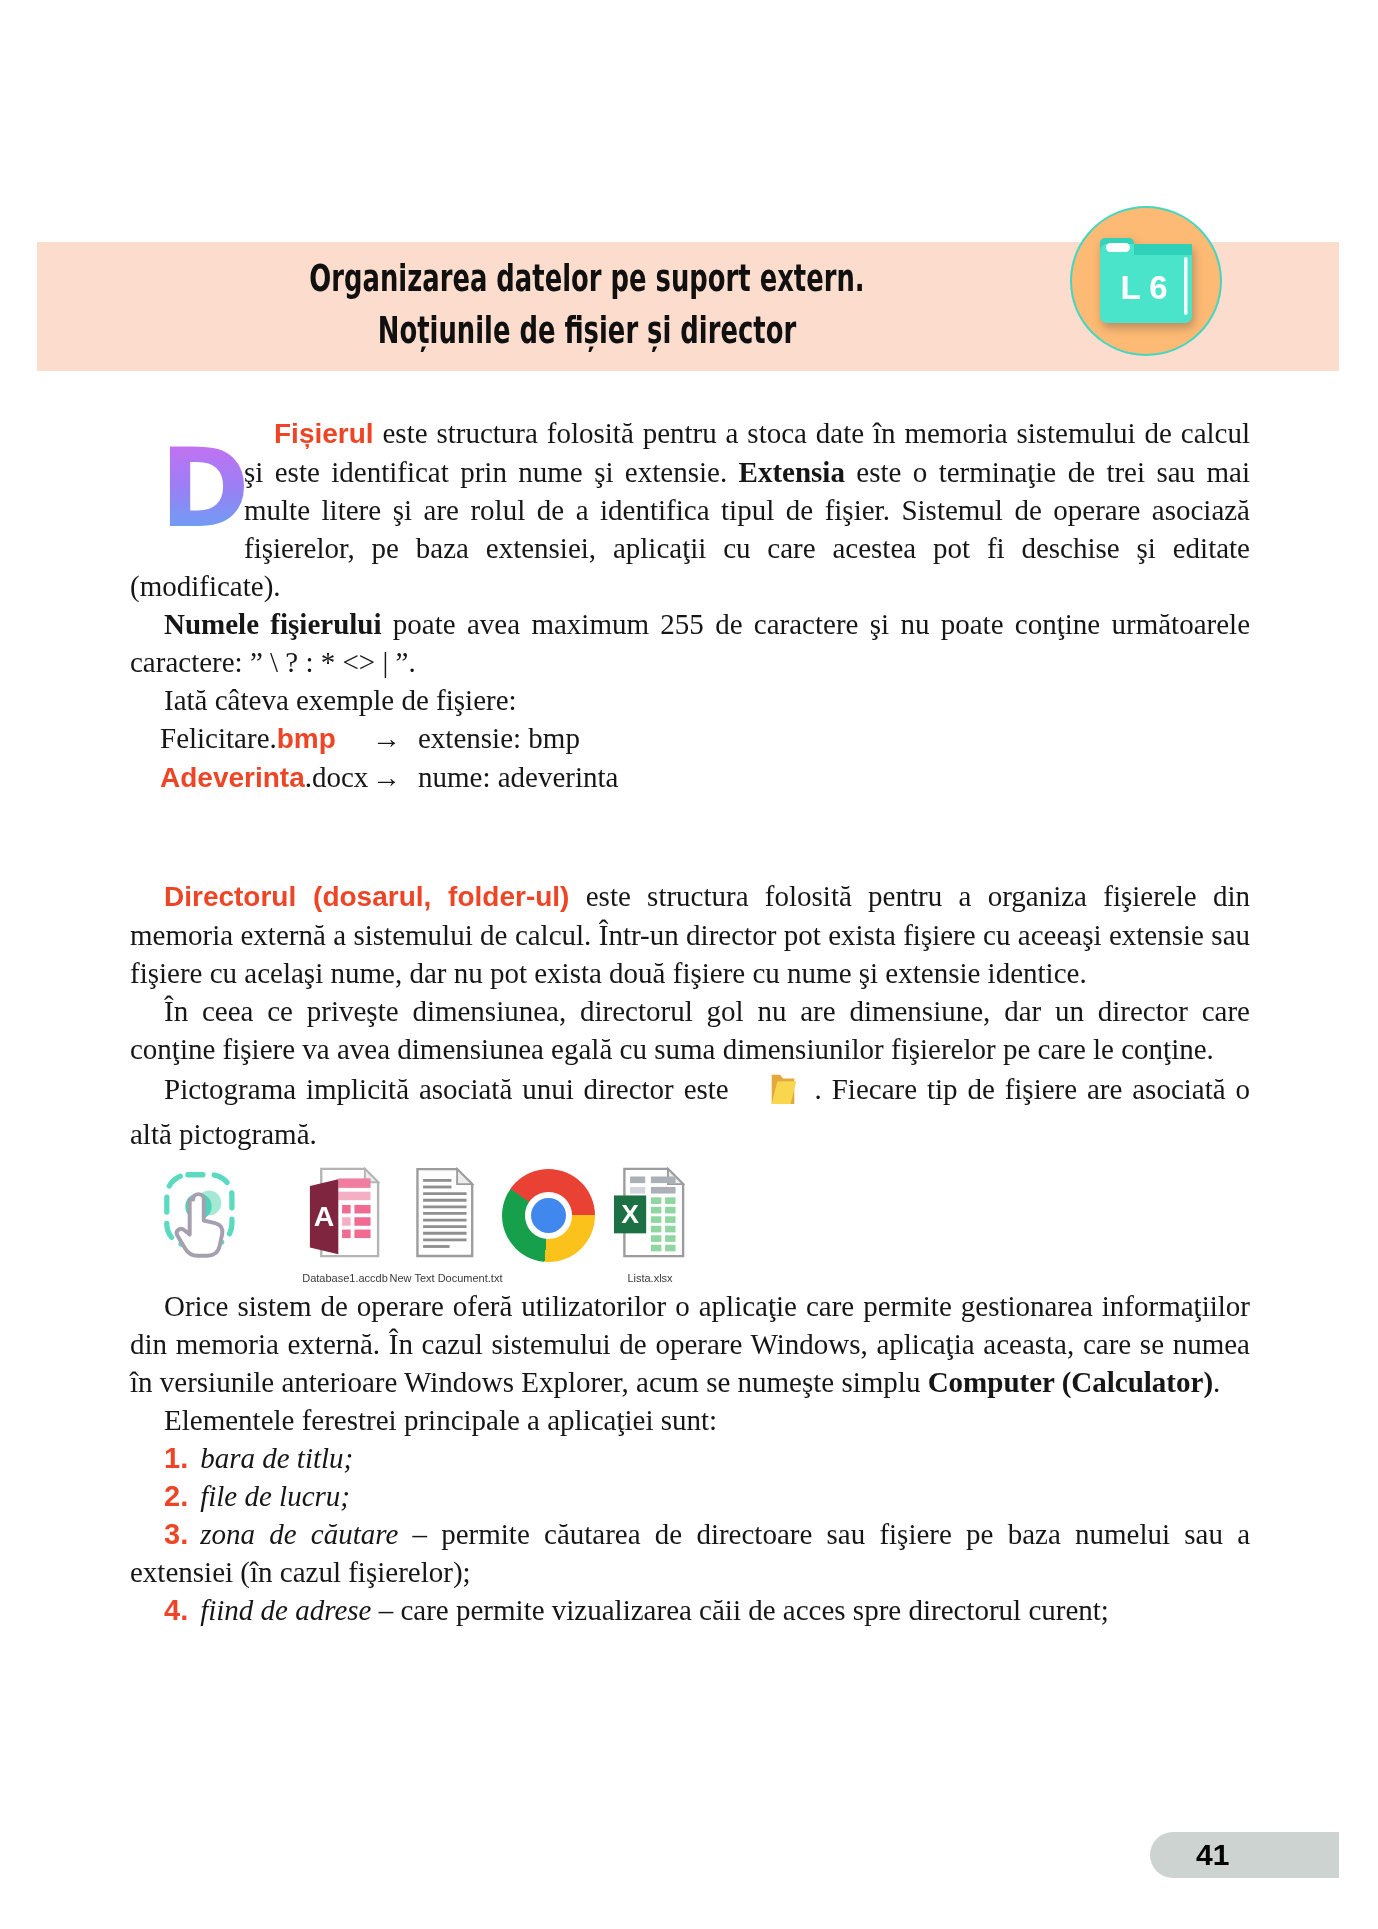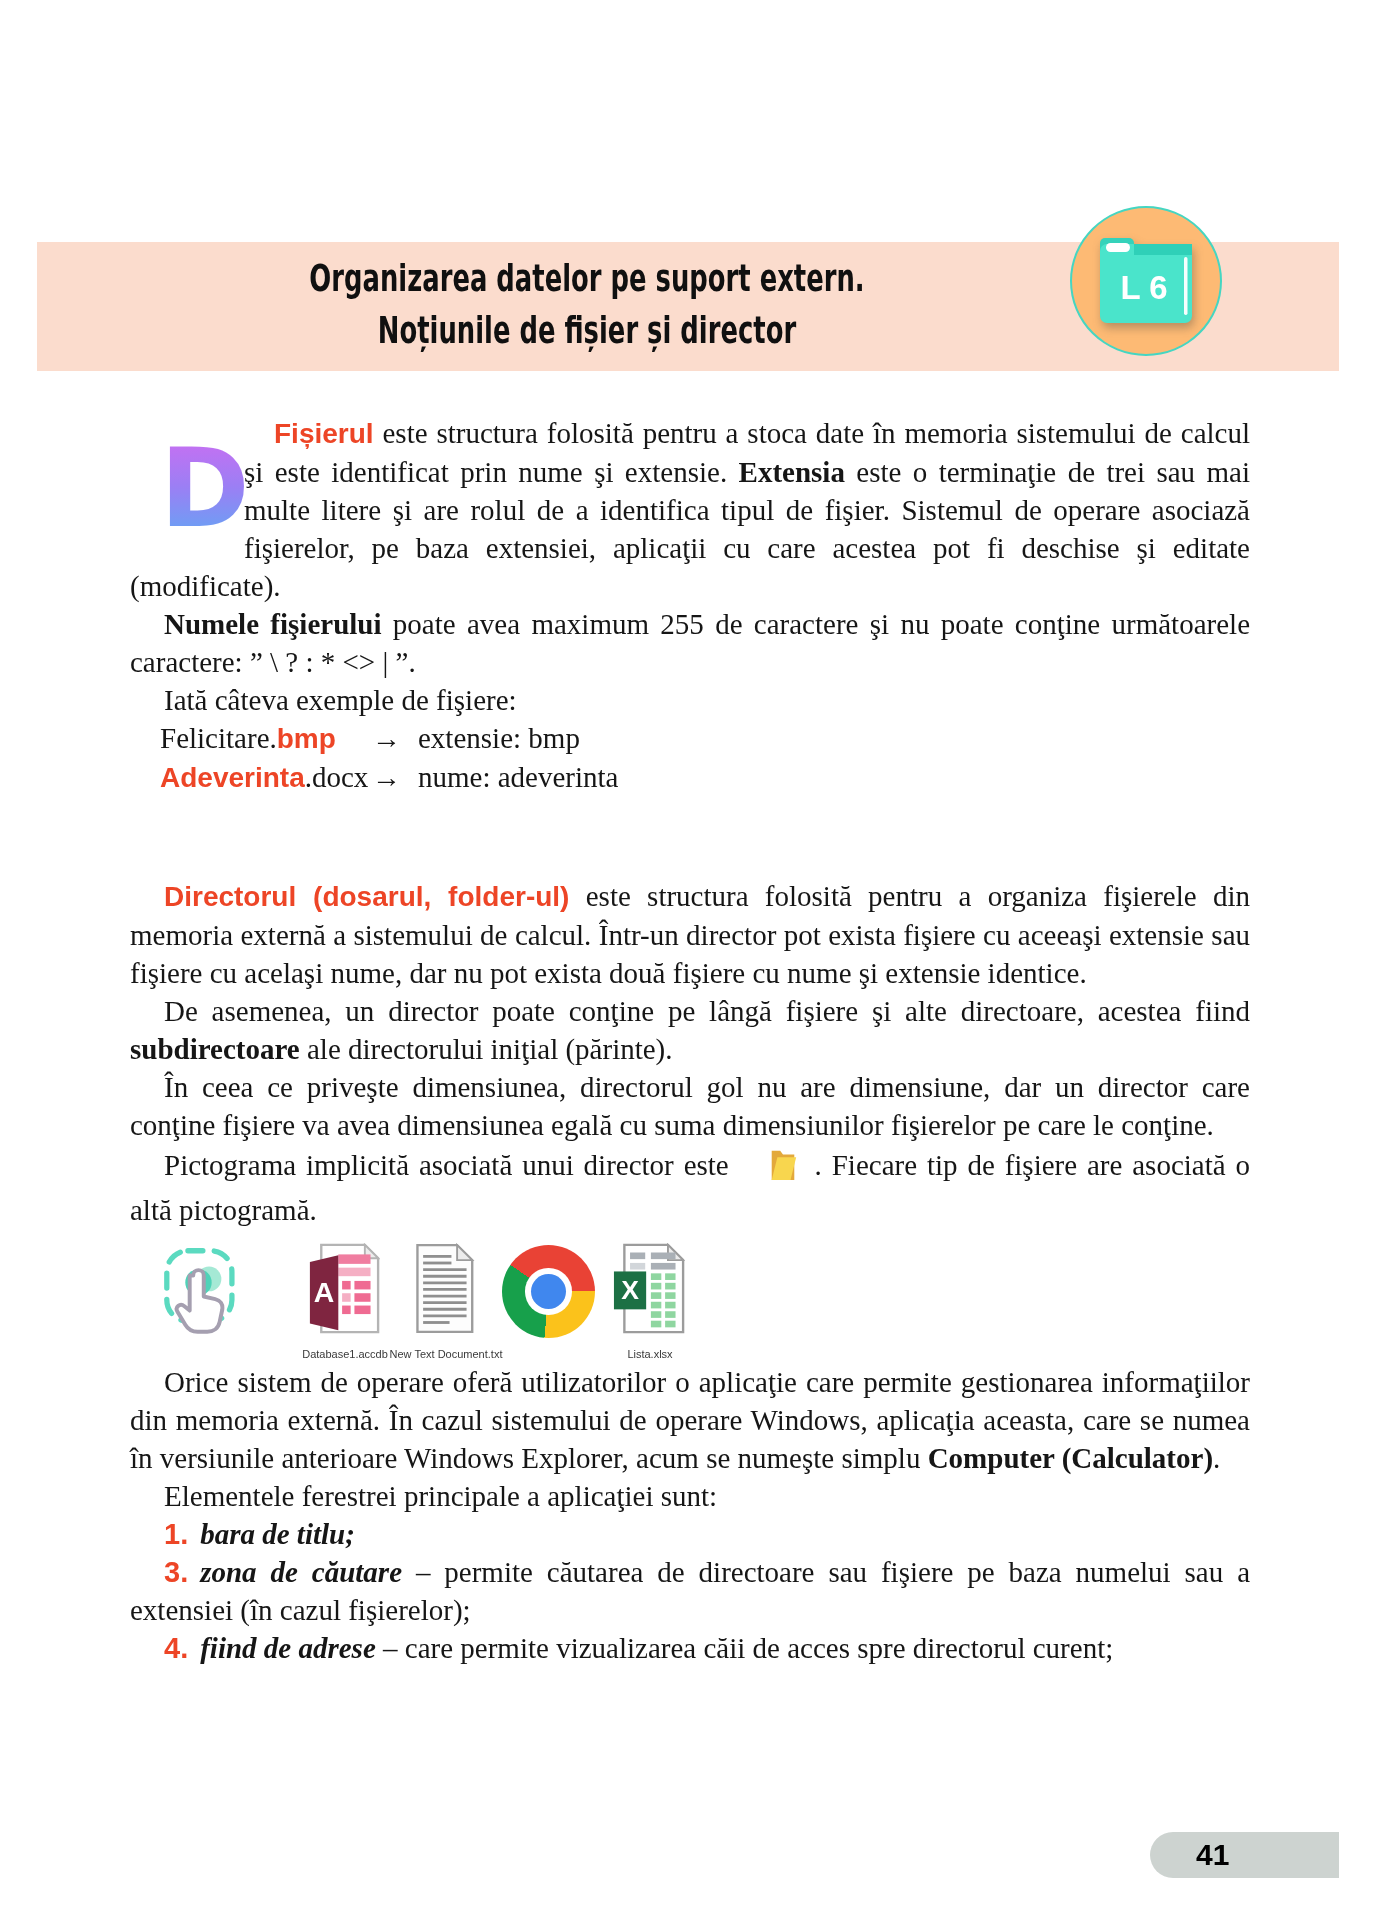--- a/index.html
+++ b/index.html
@@ -60,21 +60,21 @@
   .lbl-txt{left:236px;width:160px;}
   .lbl-excel{left:455px;width:130px;text-align:center;}
   .chrome{width:93px;height:93px;border-radius:50%;position:relative;
     background:conic-gradient(from 90deg,#fbc21b 0 95deg,#17a04b 95deg 215deg,#e94235 215deg 360deg);}
   .chrome::before{content:"";position:absolute;inset:25%;background:#fff;border-radius:50%;}
   .chrome::after{content:"";position:absolute;inset:31%;background:#4087ee;border-radius:50%;}
   .inline-folder{display:inline-block;vertical-align:-7px;margin:0 6px 0 4px;}
   
   .li{margin:0;text-align:justify;text-indent:34px;}
   .li-num{font-family:"Liberation Sans",sans-serif;font-weight:bold;color:var(--red);margin-right:12px;}
-  .li-label{font-weight:bold;font-style:italic;}
+  .li-label{font-weight:normal;font-style:italic;}
   
   .page-num{
     position:absolute;left:1150px;top:1788px;width:189px;height:46px;background:#cdd3d0;
     border-radius:23px 0 0 23px;font-family:"Liberation Sans",sans-serif;font-weight:bold;
     font-size:30px;line-height:46px;padding-left:46px;box-sizing:border-box;color:#000000;
   }
 </style>
 </head>
 <body>
 
@@ -116,23 +116,20 @@
       <span class="ex-name"><span>Felicitare.</span><span class="red-sans">bmp</span></span><span class="ex-arrow">→</span><span>extensie: bmp</span>
     </p>
     <p class="ex-row">
       <span class="ex-name"><span class="red-sans">Adeverinta</span><span>.docx</span></span><span class="ex-arrow">→</span><span>nume: adeverinta</span>
     </p>
 
     <p class="para gap-director">
       <span class="red-sans">Directorul (dosarul, folder-ul)</span><span> este structura folosită pentru a organiza fişierele din memoria externă a sistemului de calcul. Într-un director pot exista fişiere cu aceeaşi extensie sau fişiere cu acelaşi nume, dar nu pot exista două fişiere cu nume şi extensie identice.</span>
     </p>
 
-    <p class="para">
-      <span>De asemenea, un director poate conţine pe lângă fişiere şi alte directoare, acestea fiind </span><b>subdirectoare</b><span> ale directorului iniţial (părinte).</span>
-    </p>
 
     <p class="para">În ceea ce priveşte dimensiunea, directorul gol nu are dimensiune, dar un director care conţine fişiere va avea dimensiunea egală cu suma dimensiunilor fişierelor pe care le conţine.</p>
 
     <p class="para">
       <span>Pictograma implicită asociată unui director este</span><span class="inline-folder"><svg width="32" height="38" viewBox="0 0 34 40">
         <path d="M5 7h9l3 4h12v27H5z" fill="#e3a93c"></path>
         <path d="M5 38L11 14h20l-6 24z" fill="#f8d64e"></path>
       </svg></span><span> . Fiecare tip de fişiere are asociată o altă pictogramă.</span>
     </p>
 
@@ -220,20 +217,21 @@
       <div class="icon-label lbl-excel">Lista.xlsx</div>
     </div>
 
     <p class="para">
       <span>Orice sistem de operare oferă utilizatorilor o aplicaţie care permite gestionarea informaţiilor din memoria externă. În cazul sistemului de operare Windows, aplicaţia aceasta, care se numea în versiunile anterioare Windows Explorer, acum se numeşte simplu </span><b>Computer (Calculator)</b><span>.</span>
     </p>
 
     <p class="para">Elementele ferestrei principale a aplicaţiei sunt:</p>
 
     <p class="li"><span class="li-num">1.</span><span class="li-label">bara de titlu;</span><span></span></p>
+    <p class="li"><span class="li-num">2.</span><span class="li-label">file de lucru;</span><span></span></p>
     <p class="li"><span class="li-num">3.</span><span class="li-label">zona de căutare</span><span> – permite căutarea de directoare sau fişiere pe baza numelui sau a extensiei (în cazul fişierelor);</span></p>
     <p class="li"><span class="li-num">4.</span><span class="li-label">fiind de adrese</span><span> – care permite vizualizarea căii de acces spre directorul curent;</span></p>
 
   </div>
 
   <div class="page-num">41</div>
 
 </div>
 
 </body></html>

